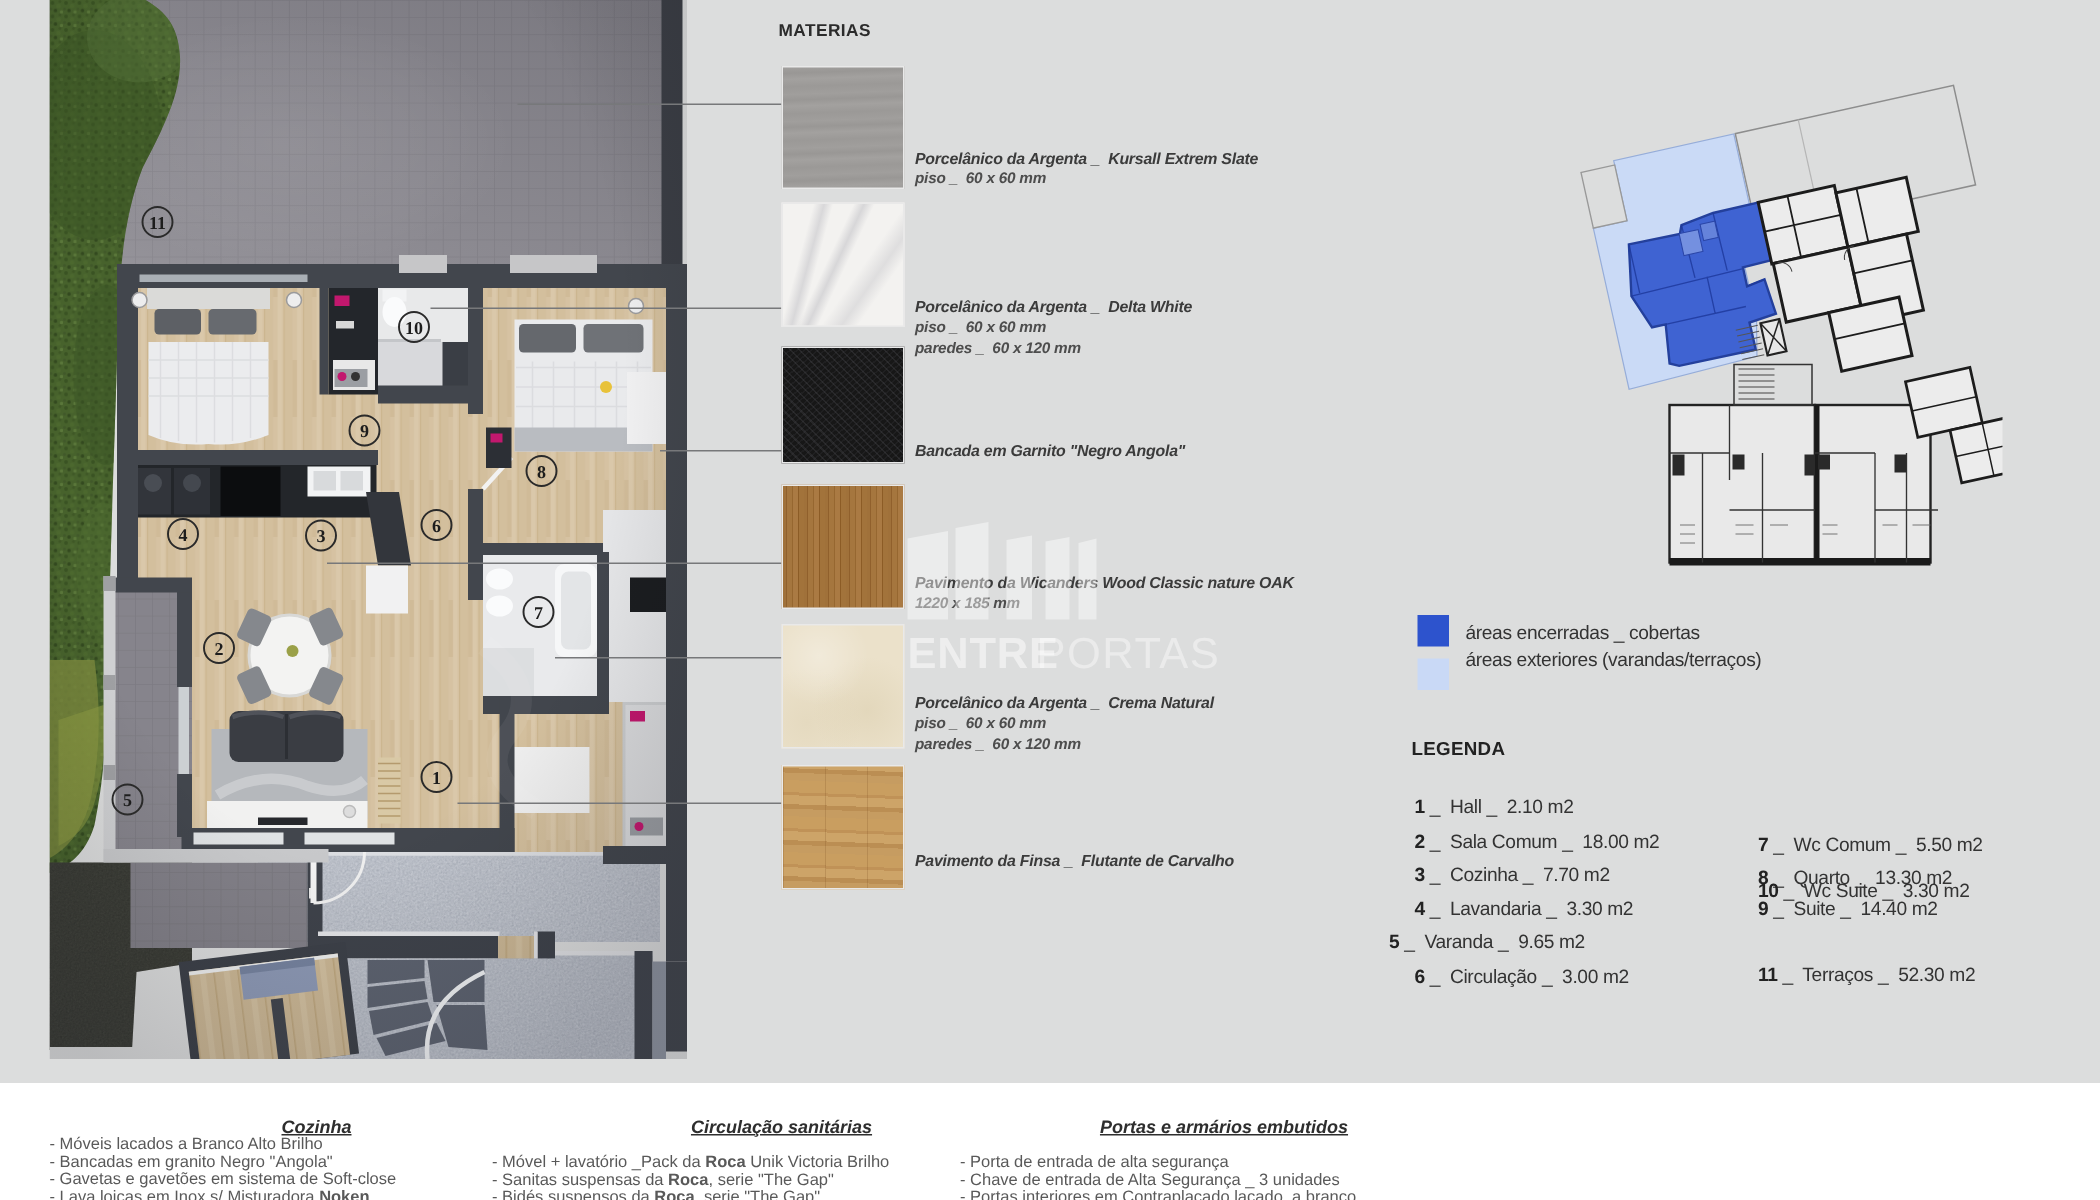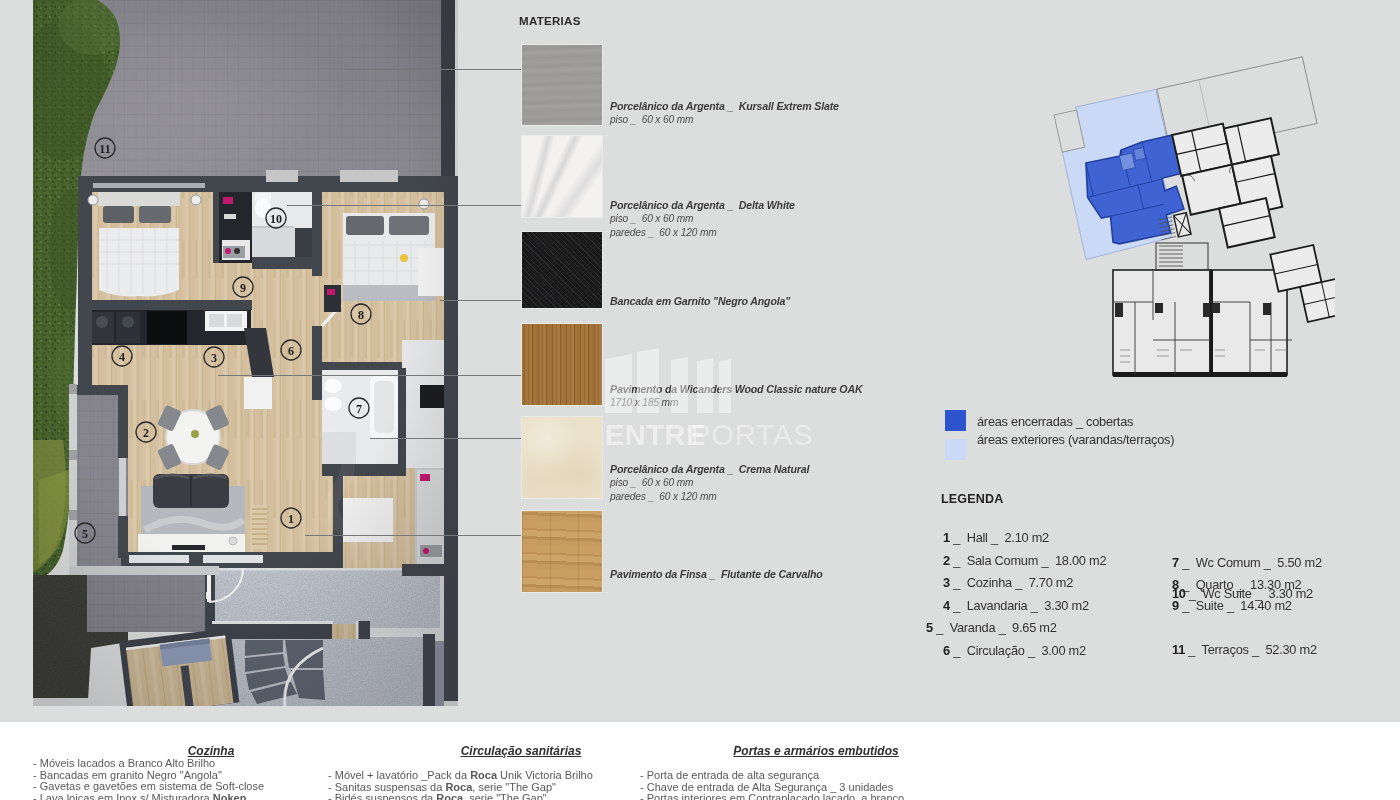--- a/index.html
+++ b/index.html
@@ -3,21 +3,21 @@
 <meta charset="utf-8">
 <style>
   html,body{margin:0;padding:0;}
   body{width:1400px;height:800px;overflow:hidden;background:#dcdddd;
        font-family:"Liberation Sans",sans-serif;}
   #page{position:absolute;left:0;top:0;width:1400px;height:800px;}
   .abs{position:absolute;}
   .lead{position:absolute;height:1px;background:#77787a;}
   .swlab{position:absolute;left:610px;color:#3b3b3b;font-style:italic;font-weight:bold;
          font-size:10.6px;letter-spacing:-0.15px;line-height:12.8px;white-space:nowrap;}
-  .swsub{font-weight:normal;color:#4d4d4d;font-size:10.2px;margin-top:31px;}
+  .swsub{font-weight:bold;color:#4d4d4d;font-size:10.2px;margin-top:31px;}
   .leg{position:absolute;font-size:12.8px;letter-spacing:-0.25px;color:#333;white-space:nowrap;}
   .leg b{font-weight:bold;color:#222;}
   .bh{position:absolute;font-size:12px;font-weight:bold;font-style:italic;color:#2e2e2e;
       text-decoration:underline;white-space:nowrap;transform:translateX(-50%);}
   .bi{position:absolute;font-size:11px;color:#595959;line-height:11.7px;white-space:nowrap;}
   .sw1,.sw2,.sw3,.sw4,.sw5,.sw6{border:1px solid #e9e9e9;box-sizing:border-box;}
   .sw1{background:
     repeating-linear-gradient(178deg, #a19f9d 0px, #999795 4px, #a3a19f 8px, #9b9997 13px, #a09e9c 18px),
     #9d9b99;}
   .sw2{background:
@@ -345,21 +345,21 @@
   <div class="abs sw4" style="left:521px;top:323px;width:82px;height:83px"></div>
   <div class="abs sw5" style="left:521px;top:416px;width:82px;height:83px"></div>
   <div class="abs sw6" style="left:521px;top:510px;width:82px;height:83px"></div>
 
   <div class="swlab" style="top:100px">Porcelânico da Argenta _&nbsp; Kursall Extrem Slate<br>
     <span class="swsub">piso _&nbsp; 60 x 60 mm</span></div>
   <div class="swlab" style="top:199px">Porcelânico da Argenta _&nbsp; Delta White<br>
     <span class="swsub">piso _&nbsp; 60 x 60 mm<br>paredes _&nbsp; 60 x 120 mm</span></div>
   <div class="swlab" style="top:295px">Bancada em Garnito "Negro Angola"</div>
   <div class="swlab" style="top:383px">Pavimento da Wicanders Wood Classic nature OAK<br>
-    <span class="swsub">1710 x 185 mm</span></div>
+    <span class="swsub">1220 x 185 mm</span></div>
   <div class="swlab" style="top:463px">Porcelânico da Argenta _&nbsp; Crema Natural<br>
     <span class="swsub">piso _&nbsp; 60 x 60 mm<br>paredes _&nbsp; 60 x 120 mm</span></div>
   <div class="swlab" style="top:568px">Pavimento da Finsa _&nbsp; Flutante de Carvalho</div>
 
 
   <svg class="abs" style="left:1035px;top:50px" width="300" height="335" viewBox="0 0 300 335">
 
     <g transform="rotate(-12.5 19 65)">
 
       <rect x="125" y="62" width="149" height="68" fill="#dcdddd" stroke="#8d8d8d" stroke-width="1"></rect>

